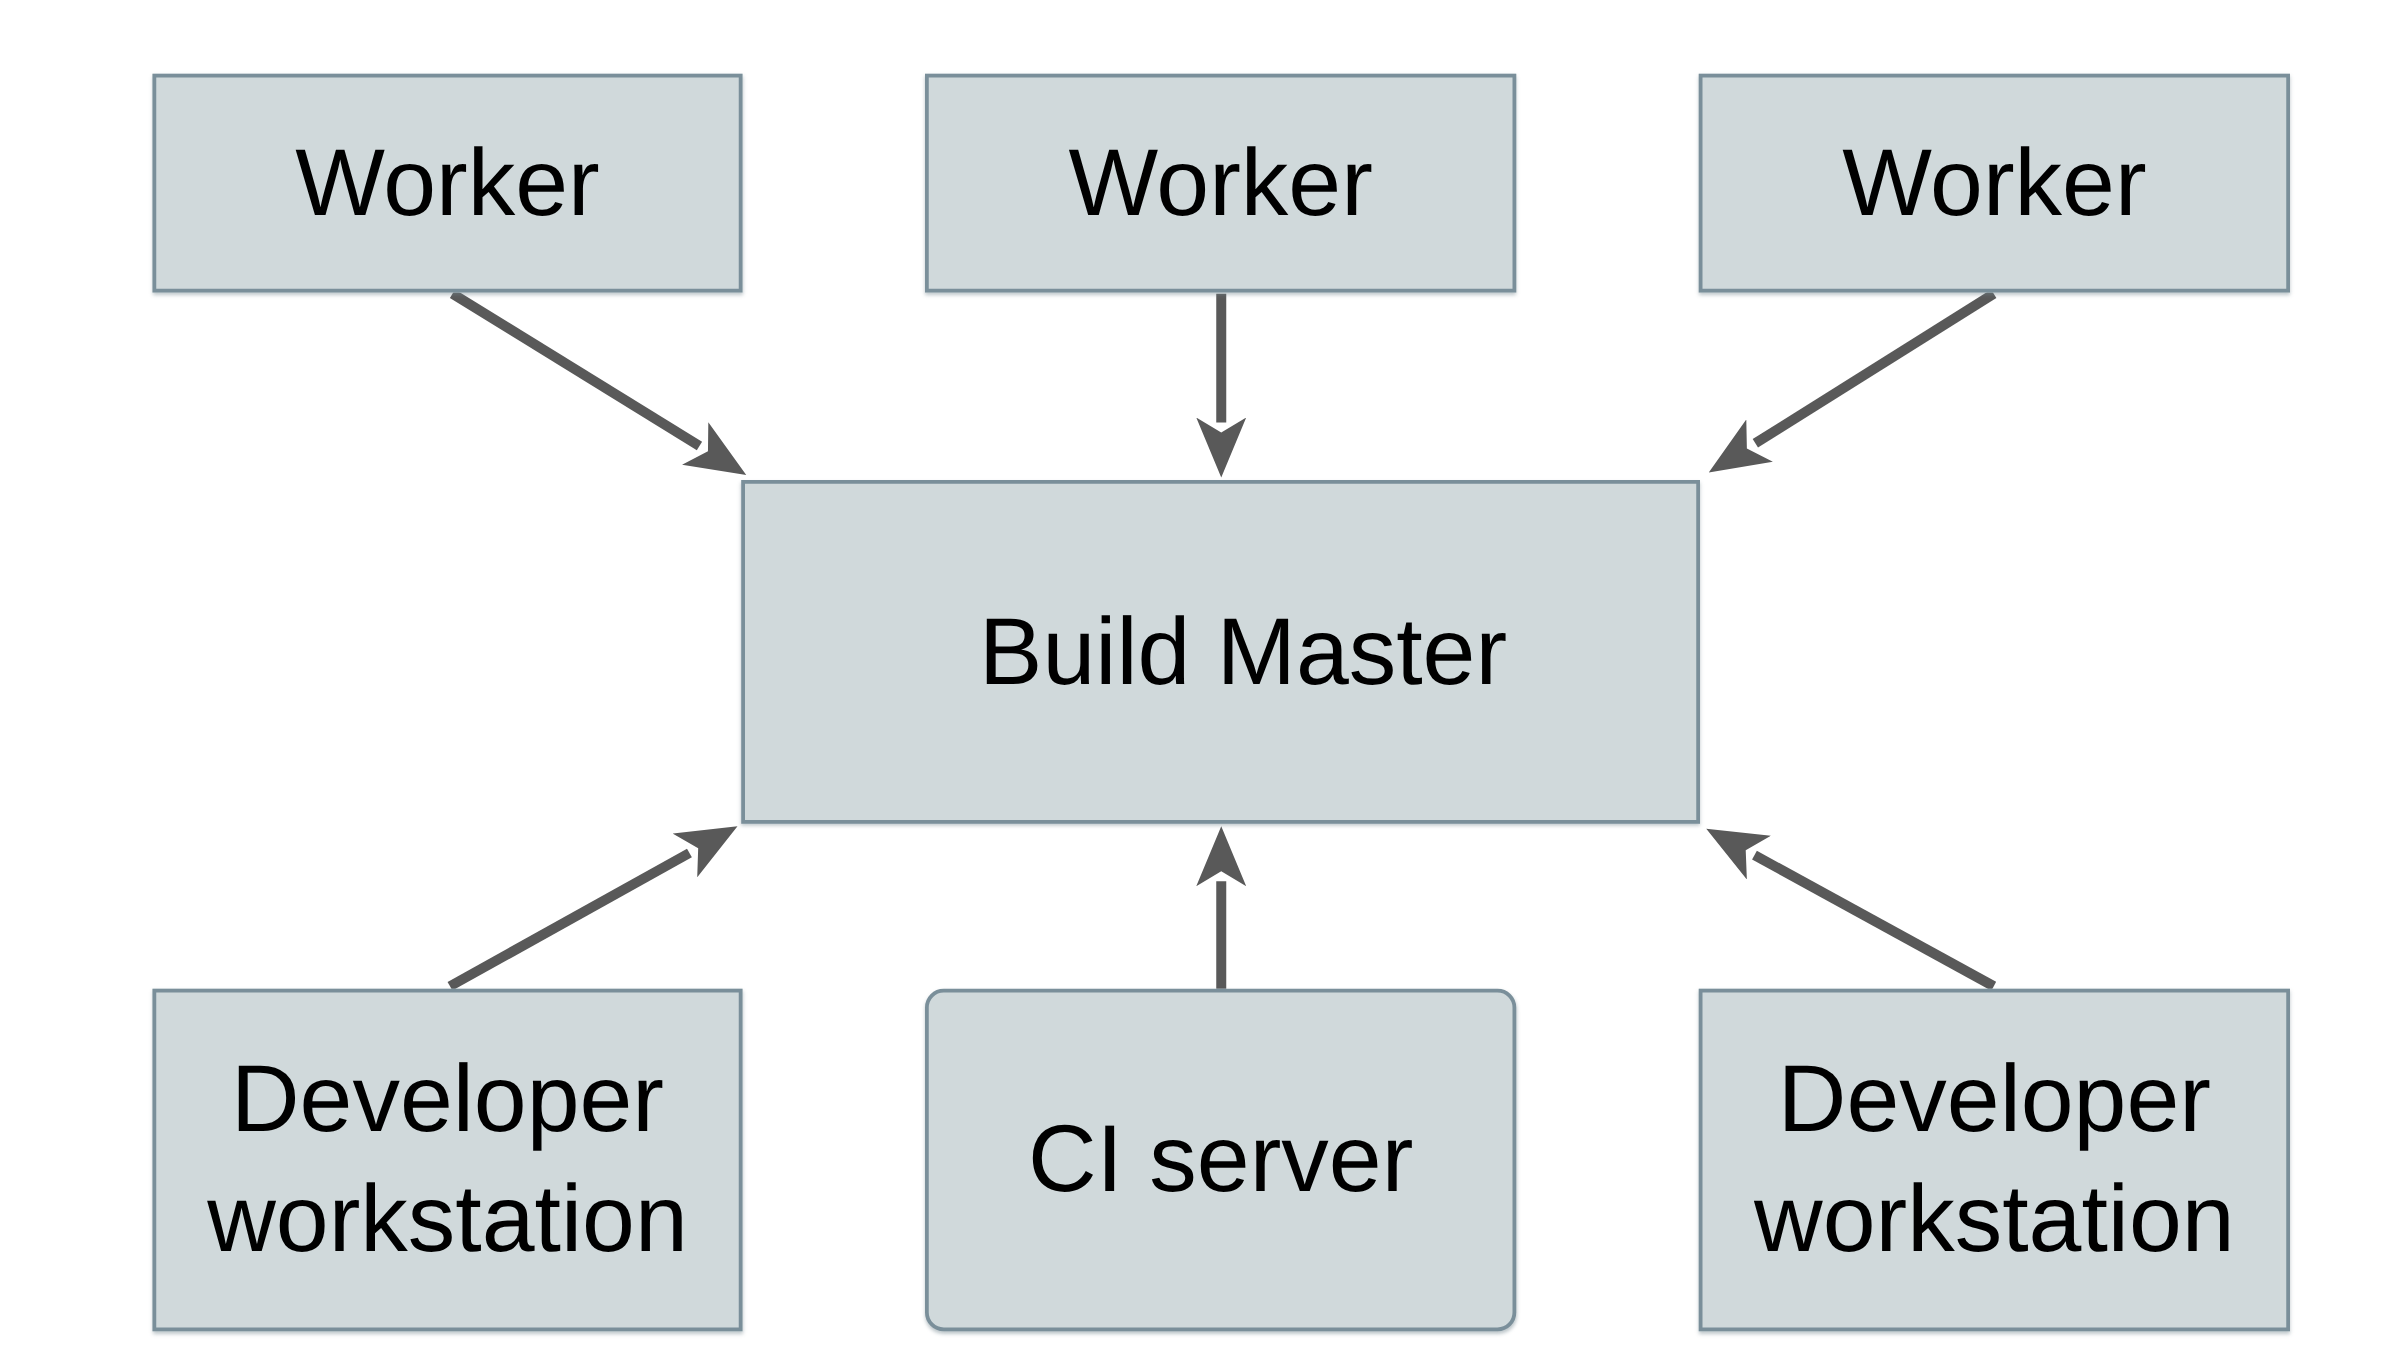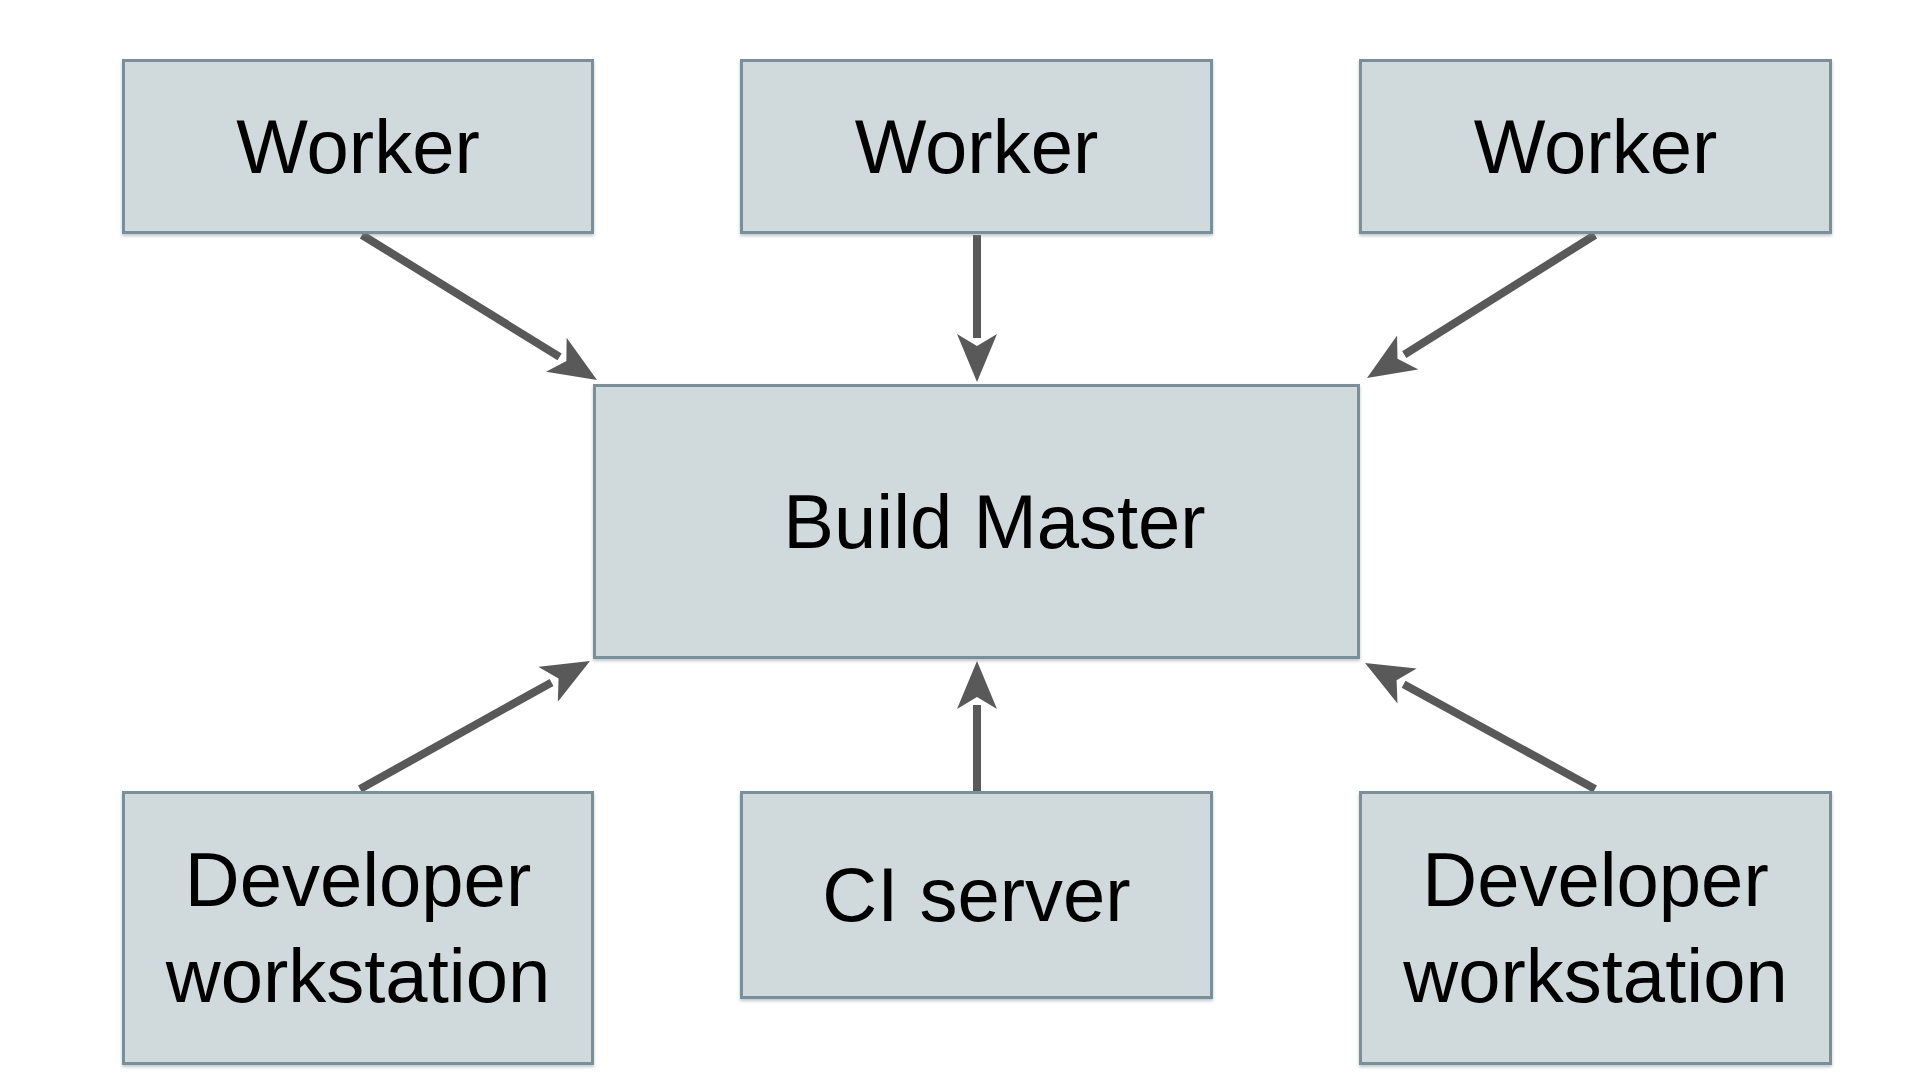--- a/index.html
+++ b/index.html
@@ -83,21 +83,21 @@
     <span class="label">
         <span class="label-line">Build Master</span>
       </span>
   </div>
     <div class="node" style="left: 122px; top: 775px; width: 472px; height: 274px;">
     <span class="label">
         <span class="label-line">Developer</span>
         <span class="label-line">workstation</span>
       </span>
   </div>
-    <div class="node" style="left: 740px; top: 775px; width: 473px; height: 208px;">
+    <div class="node" style="left: 740px; top: 775px; width: 473px; height: 274px; border-radius: 15px;">
     <span class="label">
         <span class="label-line">CI server</span>
       </span>
   </div>
     <div class="node" style="left: 1359px; top: 775px; width: 473px; height: 274px;">
     <span class="label">
         <span class="label-line">Developer</span>
         <span class="label-line">workstation</span>
       </span>
   </div>

